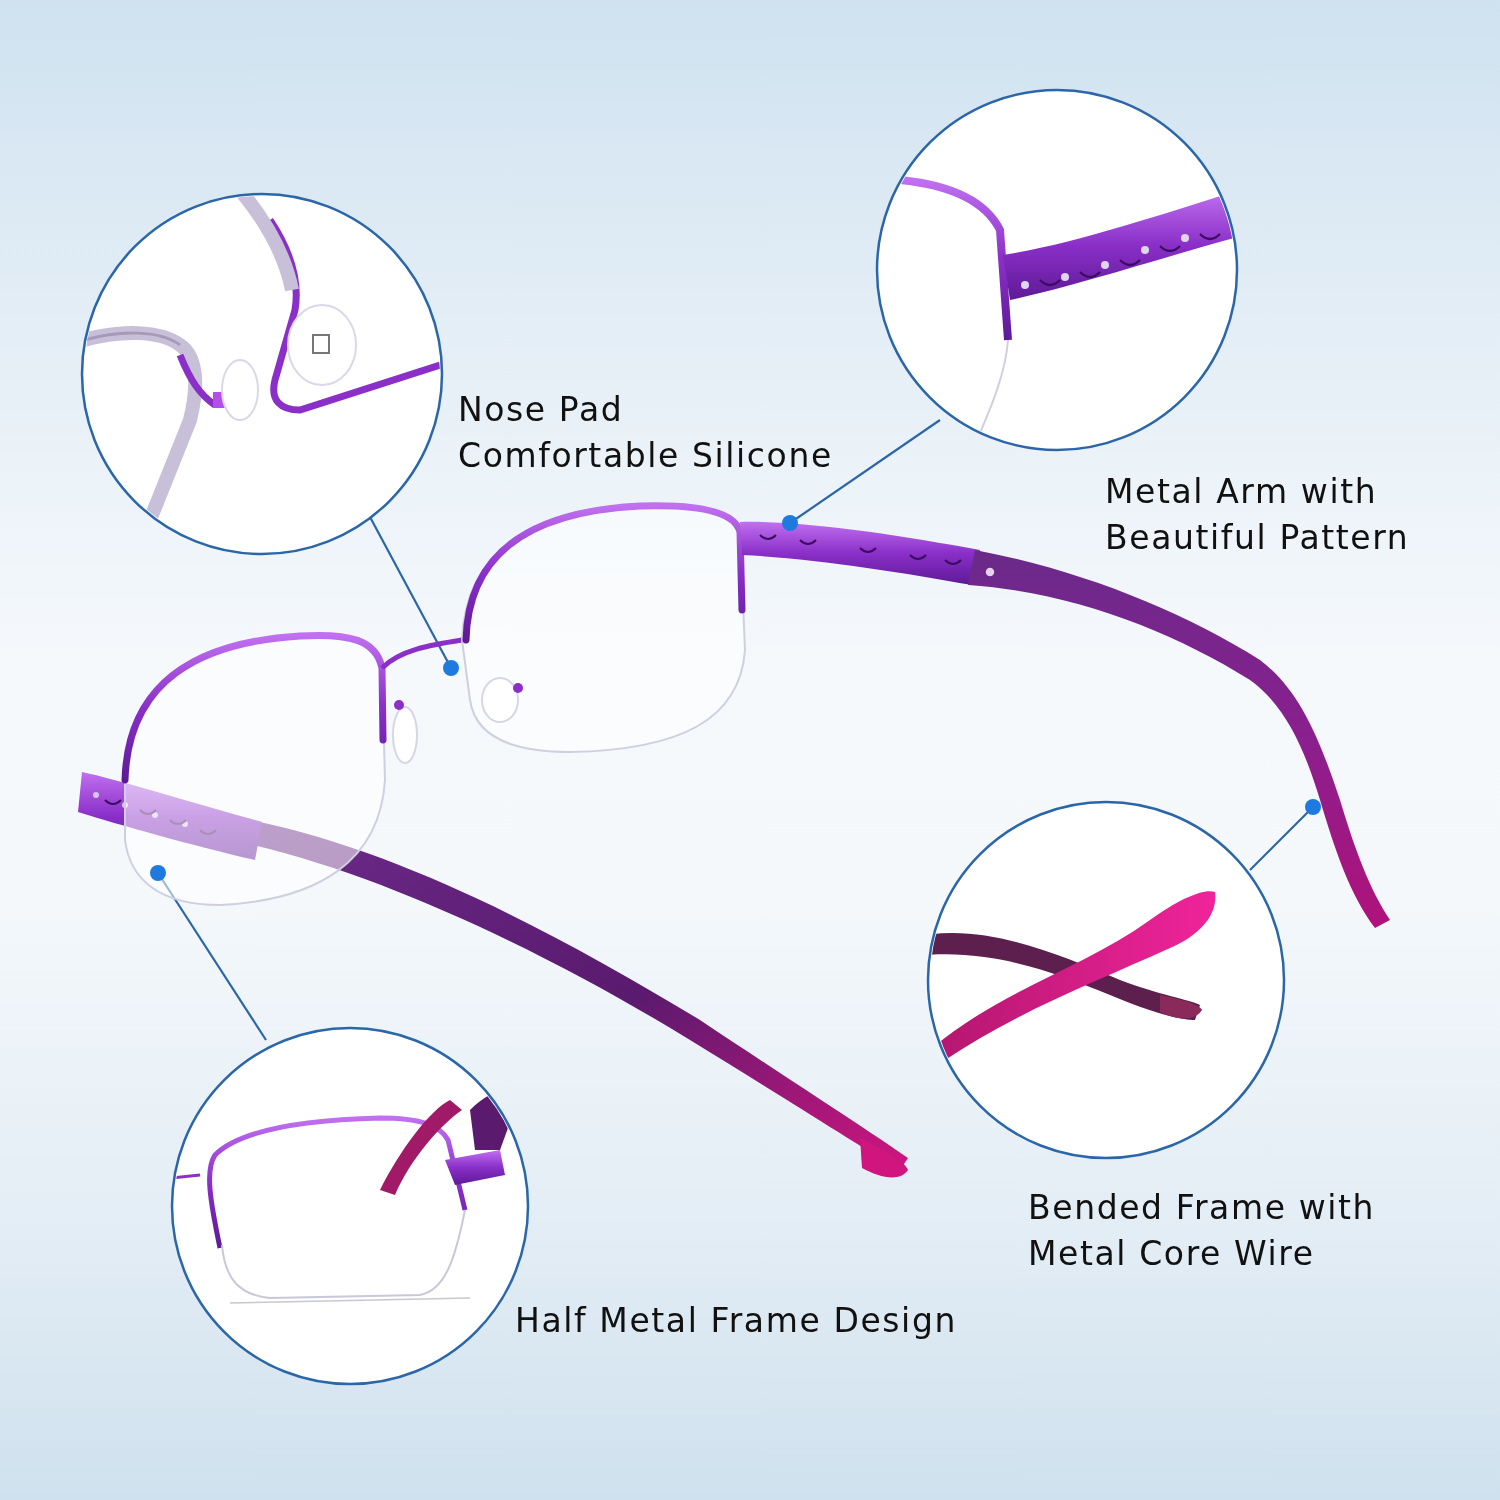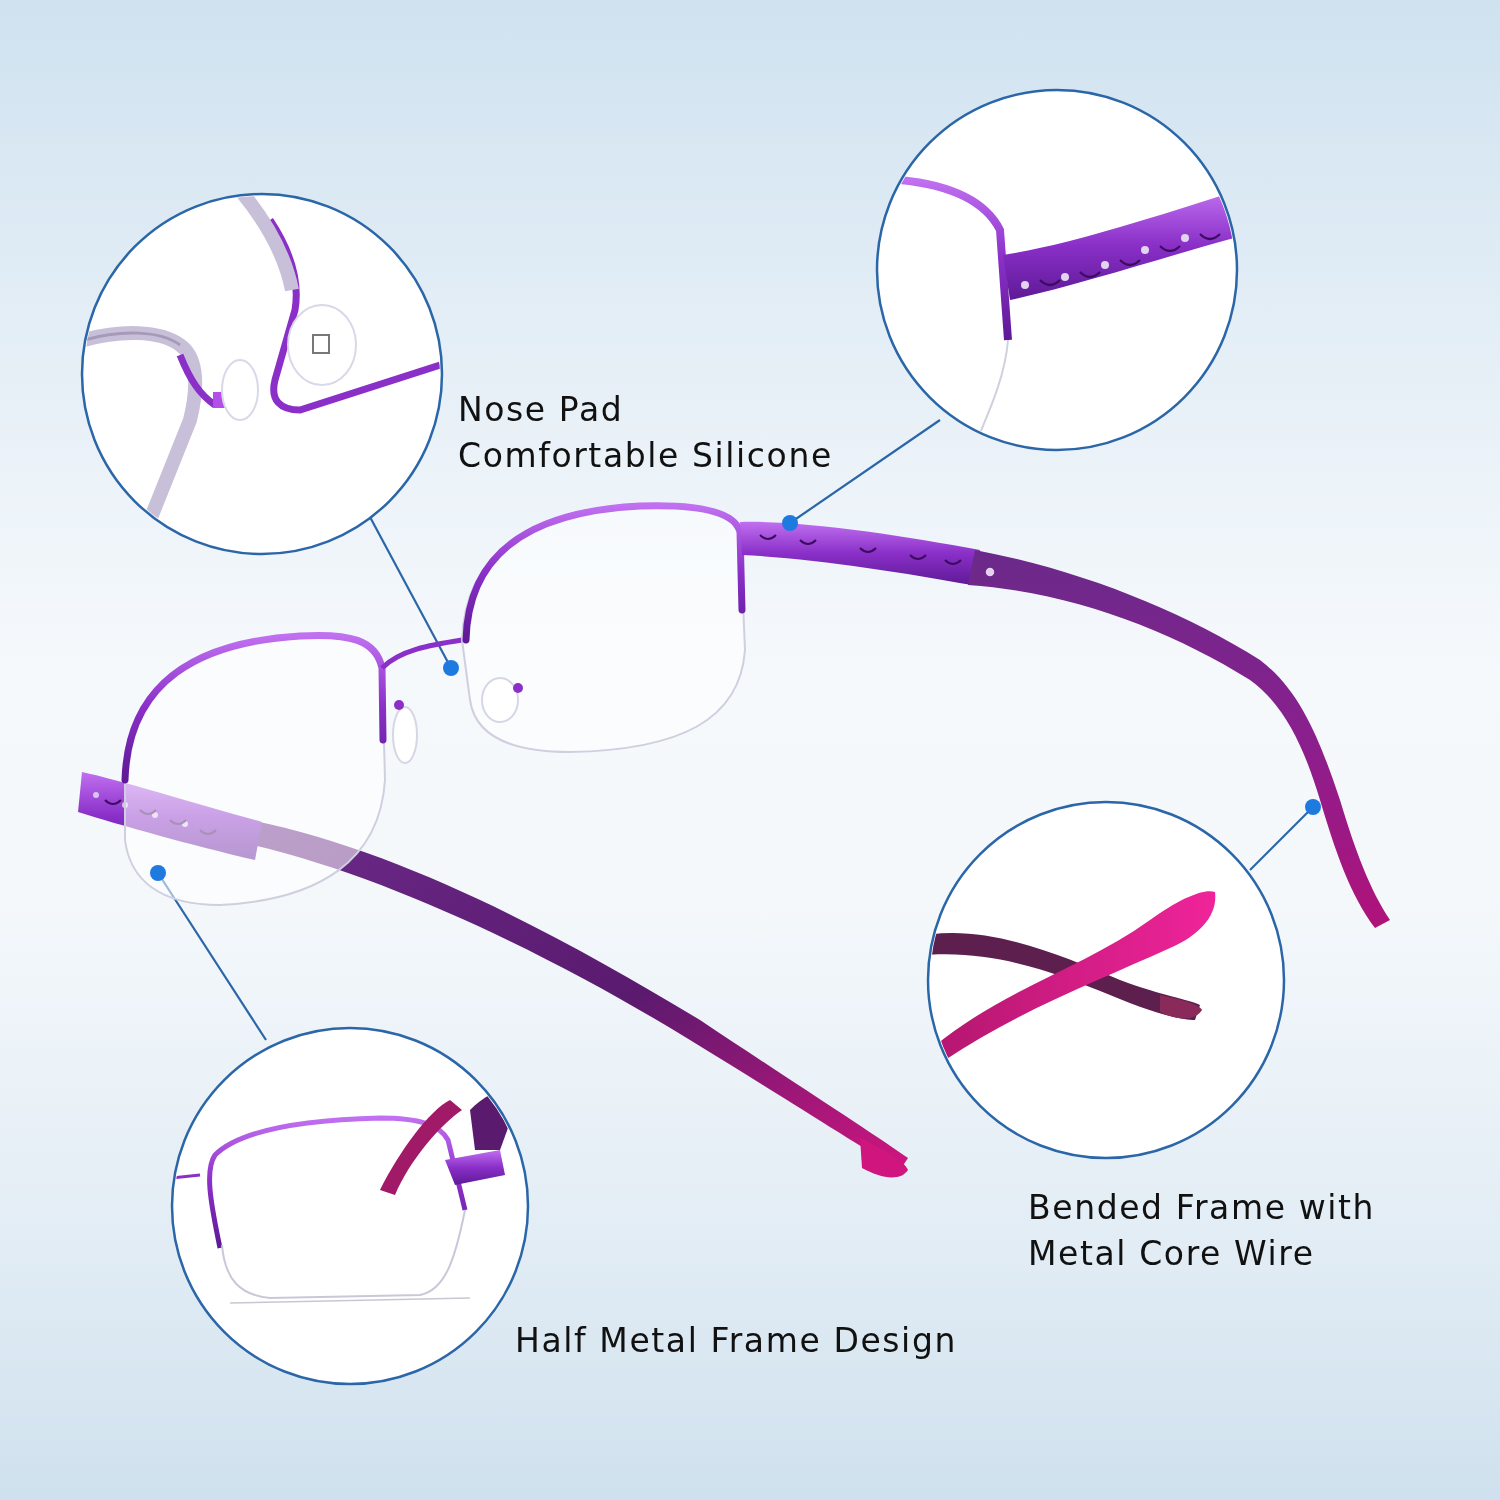--- a/index.html
+++ b/index.html
@@ -172,20 +172,24 @@
       <circle cx="1313" cy="807" r="8"></circle>
       <circle cx="158" cy="873" r="8"></circle>
     </g>
   </svg>
 
   
   <div class="label" style="left:458px; top:387px;">
     <span>Nose Pad</span>
     <span>Comfortable Silicone</span>
   </div>
+  <div class="label" style="left:1105px; top:469px;">
+    <span>Metal Arm with</span>
+    <span>Beautiful Pattern</span>
+  </div>
   <div class="label" style="left:1028px; top:1185px;">
     <span>Bended Frame with</span>
     <span>Metal Core Wire</span>
   </div>
-  <div class="label" style="left:515px; top:1298px;margin-top:20px;">
+  <div class="label" style="left:515px; top:1298px;">
     <span>Half Metal Frame Design</span>
   </div>
 </div>
 
 </body></html>

